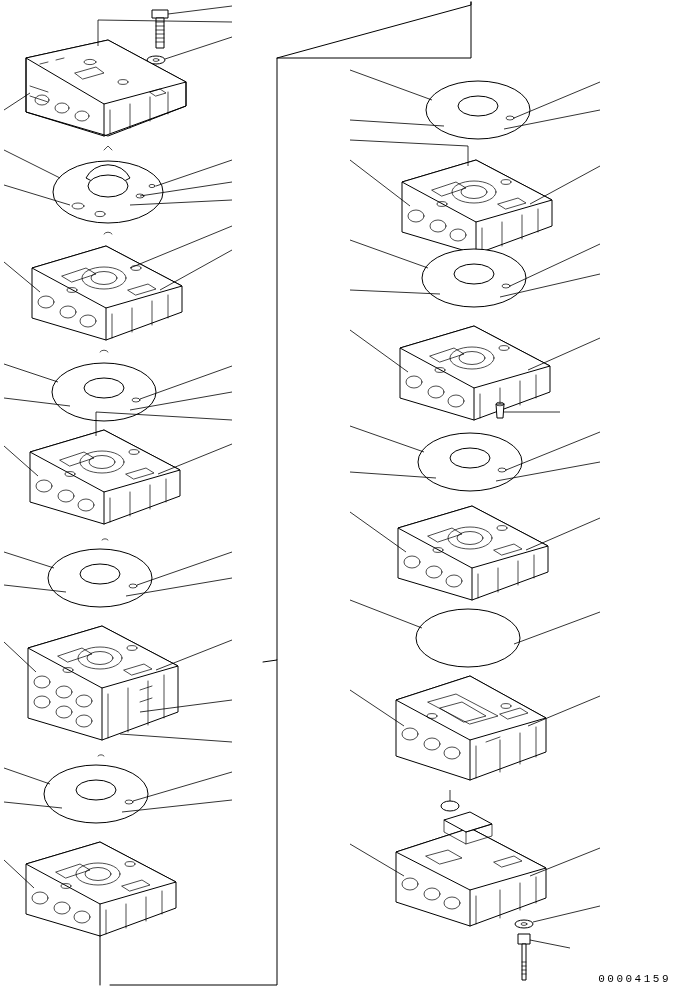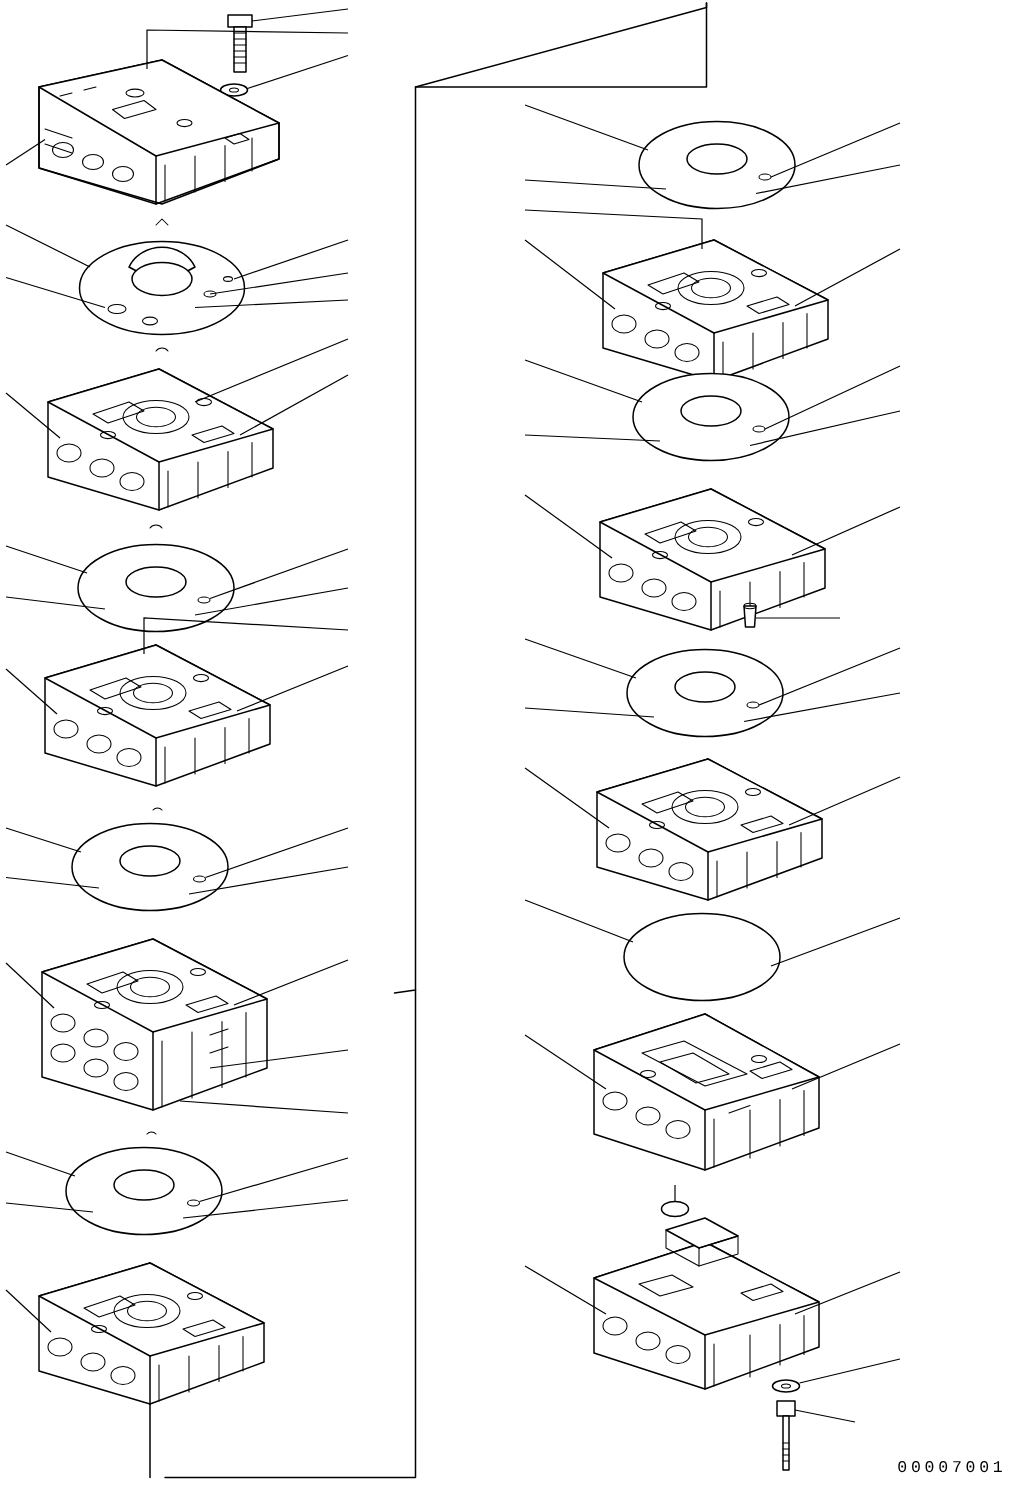--- a/index.html
+++ b/index.html
@@ -378,13 +378,13 @@
   <g>
     <path class="fillw" d="M518 934 L530 934 L530 944 L518 944 Z"></path>
     <path class="fillw" d="M522 944 L526 944 L526 980 L522 980 Z"></path>
     <path class="ln-thin" d="M522 962 L526 962 M522 966 L526 966 M522 970 L526 970 M522 974 L526 974"></path>
     <path class="leader" d="M530 940 L570 948"></path>
   </g>
 
 </svg>
 </div>
 
-<div class="drawing-number">00007001</div>
+<div class="drawing-number">00004159</div>
 
 </body></html>

